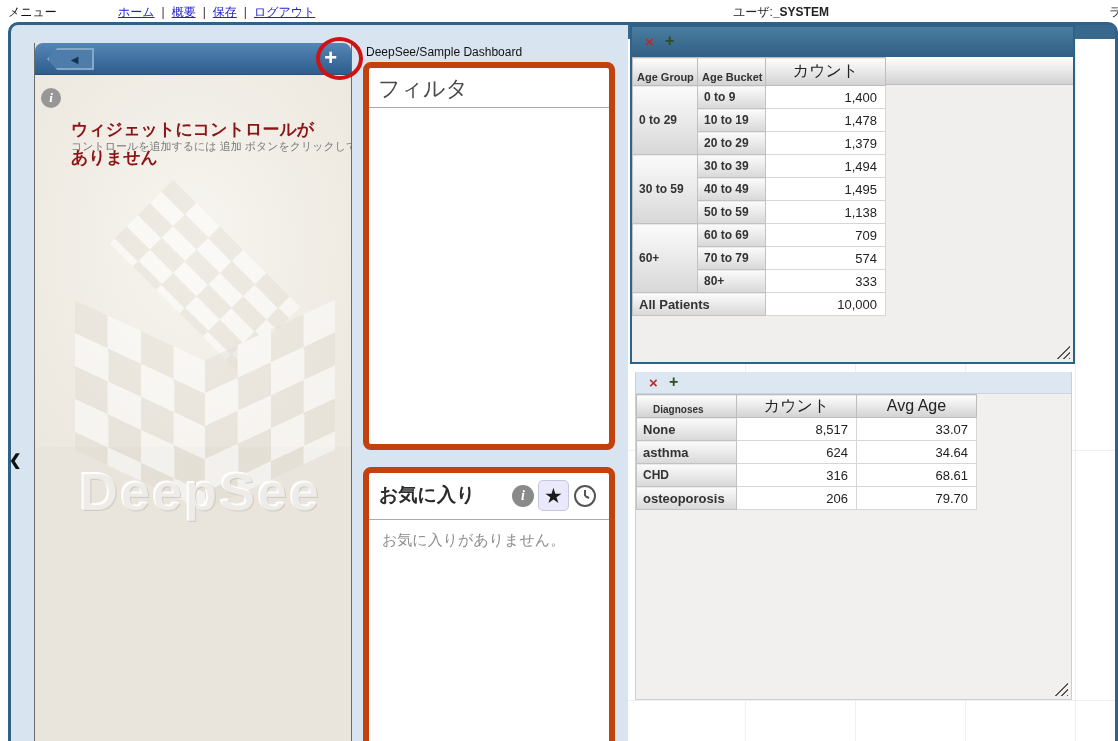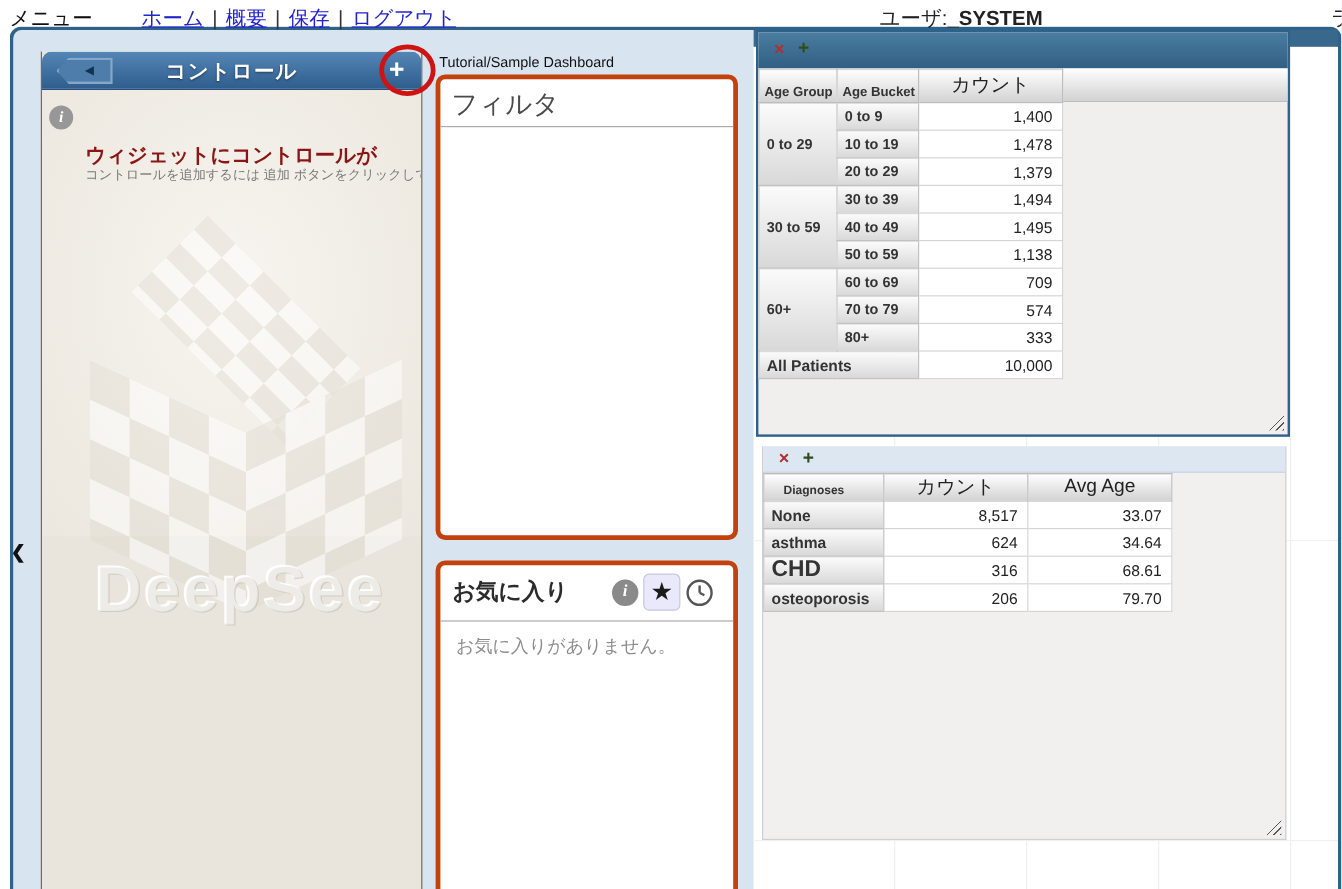--- a/index.html
+++ b/index.html
@@ -1,21 +1,21 @@
 <!DOCTYPE html>
 <html><head>
 <meta charset="utf-8">
 <style>
   * { margin:0; padding:0; box-sizing:border-box; }
   html,body { width:1118px; height:741px; }
   body { position:relative; width:1118px; height:741px; overflow:hidden;
          background:#fff; font-family:"Liberation Sans", sans-serif; }
 
   
-  .topbar { position:absolute; left:0; top:0; width:1118px; height:22px; background:#fff; z-index:40; font-size:17px; }
+  .topbar { position:absolute; left:0; top:0; width:1118px; height:22px; background:#fff; z-index:40; font-size:12px; }
   .topbar .menu-label { position:absolute; left:8px; top:4px; color:#111; }
   .topbar .nav { position:absolute; left:118px; top:4px; }
   .topbar .nav a { color:#2323cc; text-decoration:underline; cursor:pointer; }
   .topbar .nav .sep { color:#333; margin:0 7px; }
   .topbar .user { position:absolute; left:733px; top:4px; color:#222; }
   .topbar .user b { font-weight:bold; }
   .topbar .clip { position:absolute; left:1109px; top:4px; color:#222; }
 
   
   .main-frame { position:absolute; left:8px; top:22px; width:1110px; height:719px;
@@ -54,21 +54,21 @@
   .grp { vertical-align:middle; }
   td.val { background:#fff; border:1px solid #D6D6D6; font-size:13px; color:#222;
     text-align:right; padding-right:8px; }
   .w1-table { position:absolute; left:0; top:30px; width:253px; }
   .w1-headerfill { position:absolute; left:253px; top:30px; right:0; height:28px;
     background:linear-gradient(#FEFEFE,#D2D2D2); border-bottom:1px solid #BDBDBD; }
   .w2-table { position:absolute; left:0; top:22px; width:340px; }
 
   
   .dash-title { position:absolute; left:366px; top:45px; font-size:12px; color:#111; z-index:5; }
-  .panel { position:absolute; background:#fff; border:4px solid #c2410c; border-radius:8px; z-index:5; }
+  .panel { position:absolute; background:#fff; border:6px solid #c2410c; border-radius:8px; z-index:5; }
   .filter-panel { left:363px; top:62px; width:252px; height:388px; }
   .filter-title { position:absolute; left:9px; top:6px; font-size:22px; color:#4A4A4A; }
   .filter-divider { position:absolute; left:0; right:0; top:39px; border-bottom:1px solid #ABABAB; }
   .fav-panel { left:363px; top:467px; width:252px; height:280px; border-radius:8px 8px 0 0; }
   .fav-title { position:absolute; left:10px; top:9px; font-size:19px; font-weight:bold; color:#2B2B2B;text-align:center; }
   .fav-divider { position:absolute; left:0; right:0; top:46px; border-bottom:1px solid #ABABAB; }
   .fav-empty { position:absolute; left:13px; top:58px; font-size:15px; color:#8C8C8C; }
   .circle-i { width:22px; height:22px; border-radius:50%; background:#8A8A8A; color:#fff;
     font-family:"Liberation Serif", serif; font-style:italic; font-weight:bold; font-size:14px;
     display:flex; align-items:center; justify-content:center; cursor:pointer; }
@@ -223,35 +223,35 @@
         <th class="rowhead" style="font-size:13px;">None</th>
         <td class="val">8,517</td>
         <td class="val">33.07</td>
       </tr>
       <tr style="height:23px;">
         <th class="rowhead" style="font-size:13px;">asthma</th>
         <td class="val">624</td>
         <td class="val">34.64</td>
       </tr>
       <tr style="height:23px;">
-        <th class="rowhead" style="font-size:19px;">CHD</th>
+        <th class="rowhead" style="font-size:12px;">CHD</th>
         <td class="val">316</td>
         <td class="val">68.61</td>
       </tr>
       <tr style="height:23px;">
         <th class="rowhead" style="font-size:13px;">osteoporosis</th>
         <td class="val">206</td>
         <td class="val">79.70</td>
       </tr>
     </tbody>
   </table>
   <div class="resize-handle"></div>
 </div>
 
-<div class="dash-title">Tutorial/Sample Dashboard</div>
+<div class="dash-title">DeepSee/Sample Dashboard</div>
 
 <div class="panel filter-panel">
   <div class="filter-title">フィルタ</div>
   <div class="filter-divider"></div>
 </div>
 
 <div class="panel fav-panel">
   <div class="fav-title">お気に入り</div>
   <div class="circle-i fav-info">i</div>
   <div class="fav-star">★</div>
@@ -264,34 +264,34 @@
   </div>
   <div class="fav-divider"></div>
   <div class="fav-empty">お気に入りがありません。</div>
 </div>
 
 <div class="rail-chevron">❮</div>
 
 <div class="controls">
   <div class="controls-header">
     <div class="back-btn">◀</div>
-    <div class="controls-title">コントロール</div>
     <div class="controls-add">+</div>
   </div>
 
   <div class="controls-imgarea">
     <div class="cube">
       <div class="cube-face cube-top"></div>
       <div class="cube-face cube-left"></div>
       <div class="cube-face cube-right"></div>
     </div>
     <div class="info-badge">i</div>
     <div class="empty-msg">
       <div class="l1">ウィジェットにコントロールが</div>
       <div class="hint">コントロールを追加するには 追加 ボタンをクリックしてくだ</div>
+      <div class="l2">ありません</div>
     </div>
     <div class="deepsee-mark">DeepSee</div>
   </div>
 </div>
 
 <div class="annot-circle"></div>
 
 <div class="topbar">
   <span class="menu-label">メニュー</span>
   <span class="nav">

